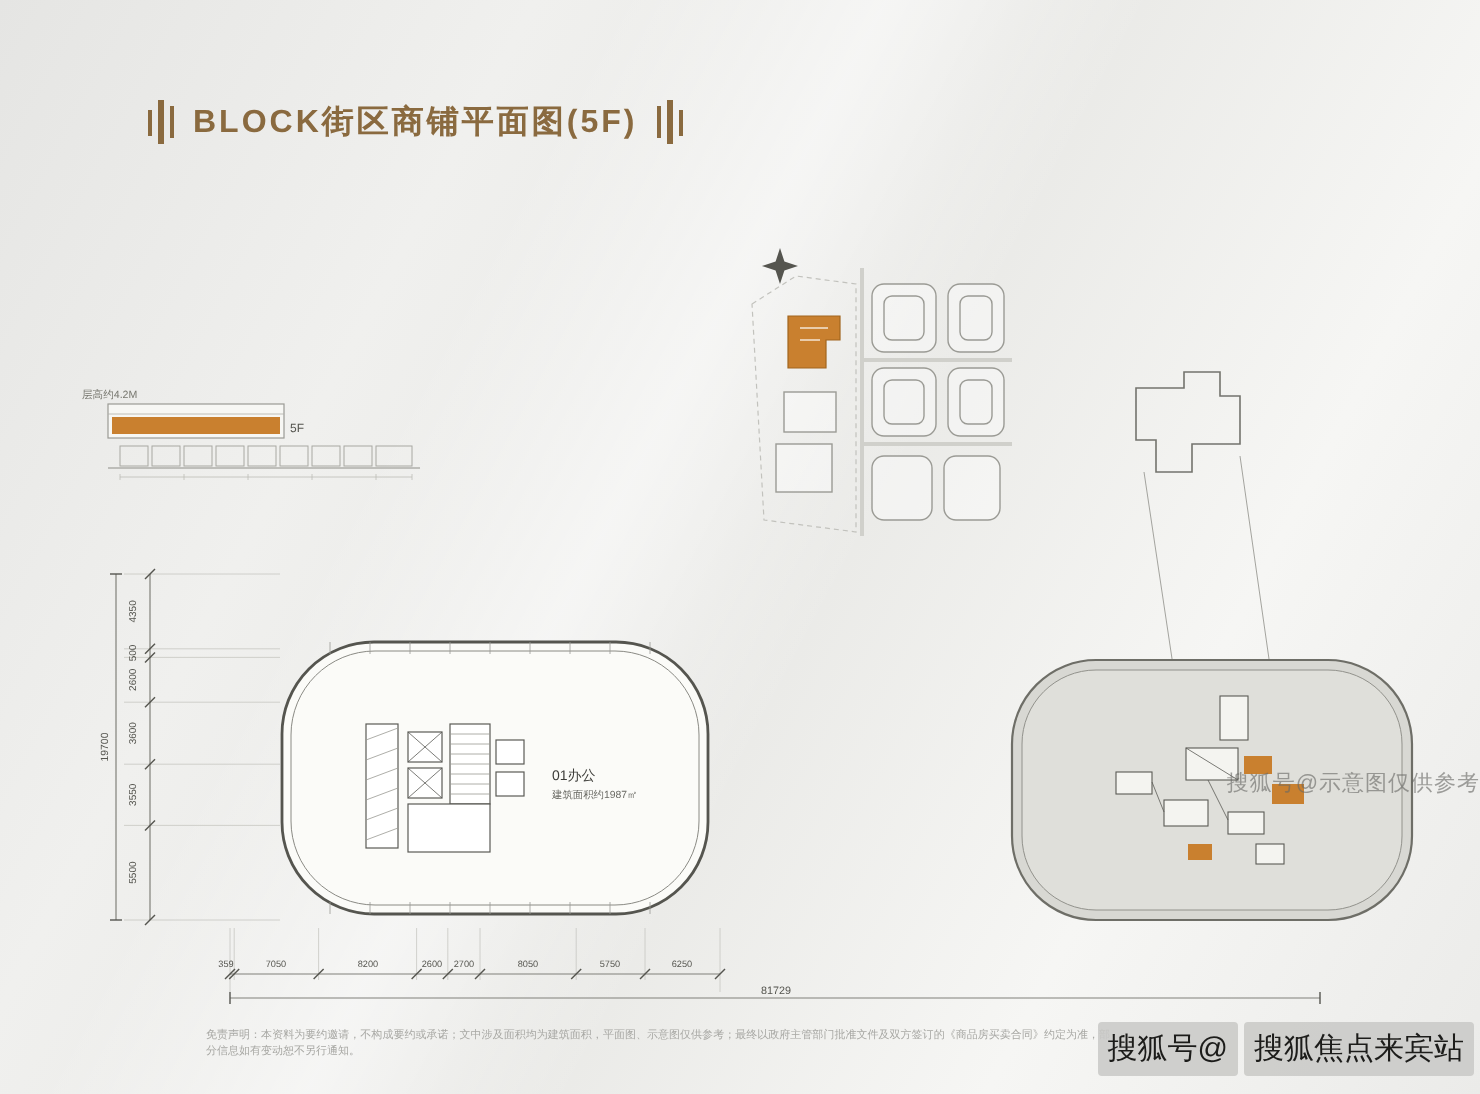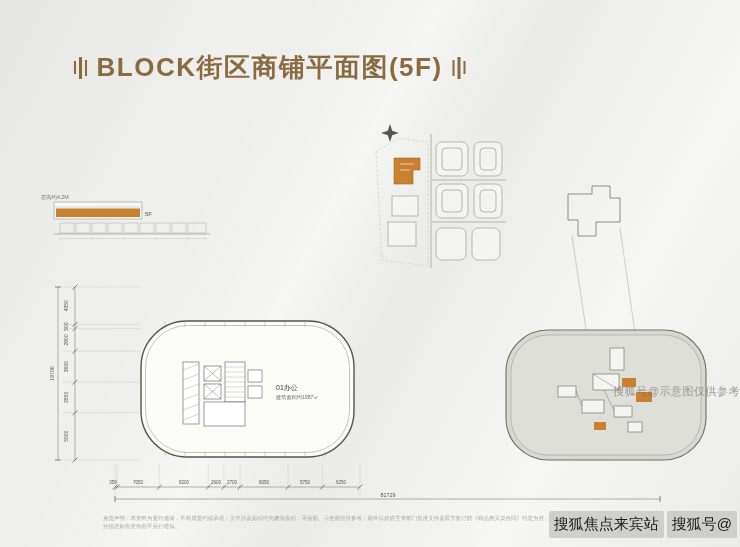--- a/index.html
+++ b/index.html
@@ -13,21 +13,21 @@
     content:""; position:absolute; inset:0; pointer-events:none;
     background: linear-gradient(118deg, rgba(255,255,255,0) 30%, rgba(255,255,255,0.55) 43%, rgba(255,255,255,0) 56%);
   }
   .title-row { position:absolute; left:74px; top:50px; display:flex; align-items:center; gap:10px; color:#8a6a3f; }
   .bars { display:flex; align-items:center; gap:2.5px; }
   .bars i { display:block; background:#8a6a3f; }
   .bars i:nth-child(1){ width:2px;  height:13px; }
   .bars i:nth-child(2){ width:3.5px;height:22px; }
   .bars i:nth-child(3){ width:2px;  height:16px; }
   .bars.flip { transform:scaleX(-1); }
-  h1 { font-size:26px; font-weight:bold; letter-spacing:1.5px; white-space:nowrap; }
+  h1 { font-size:16px; font-weight:bold; letter-spacing:1.5px; white-space:nowrap; }
   .svg-abs { position:absolute; }
   .wm-mid {
     position:absolute; right:0px; top:384px; font-size:11px; letter-spacing:0.5px;
     color:rgba(105,105,102,0.62); white-space:nowrap;
   }
   .wm-bottom { position:absolute; right:3px; bottom:9px; display:flex; gap:3px; }
   .wm-box {
     background:rgba(201,201,199,0.88); color:#1c1c1a; font-size:15px;
     padding:4px 5px; border-radius:2px; white-space:nowrap;
   }
@@ -266,17 +266,17 @@
       <line x1="620" y1="218" x2="620" y2="224" stroke="#55554f" stroke-width="0.7"></line>
       <text x="348" y="219" text-anchor="middle" font-size="5.4" fill="#55554f">81729</text>
     </g>
   </svg>
 
   <div class="wm-mid">搜狐号@示意图仅供参考</div>
 
   <div class="disclaimer">免责声明：本资料为要约邀请，不构成要约或承诺；文中涉及面积均为建筑面积，平面图、示意图仅供参考；最终以政府主管部门批准文件及双方签订的《商品房买卖合同》约定为准，部分信息如有变动恕不另行通知。</div>
 
   <div class="wm-bottom">
+    <span class="wm-box">搜狐号@</span>
     <span class="wm-box">搜狐焦点来宾站</span>
-    <span class="wm-box">搜狐号@</span>
   </div>
 
 </div>
 
 </body></html>

